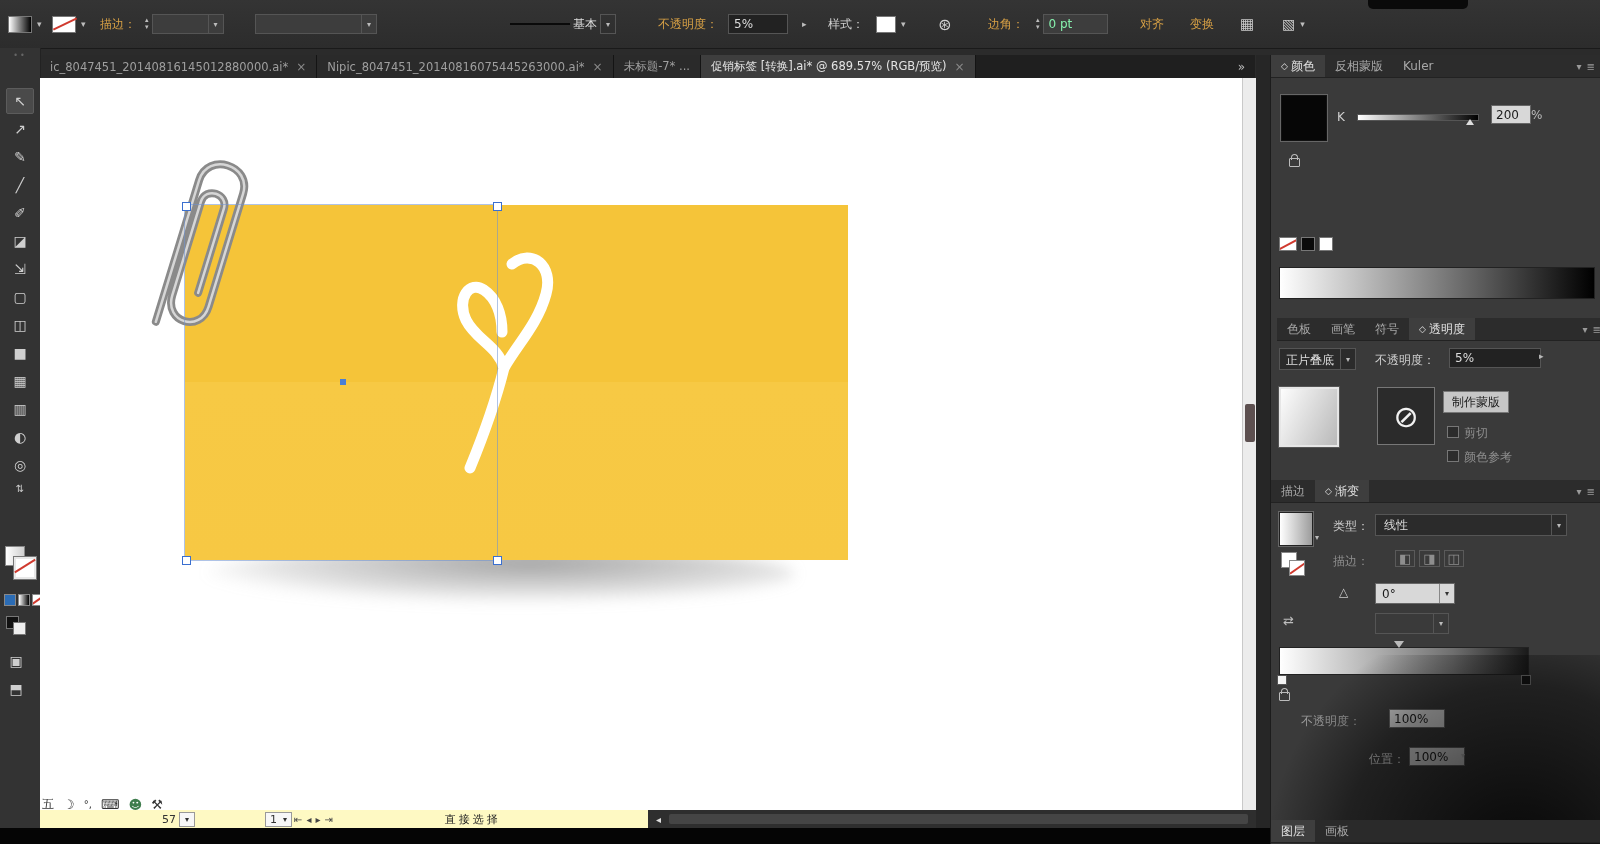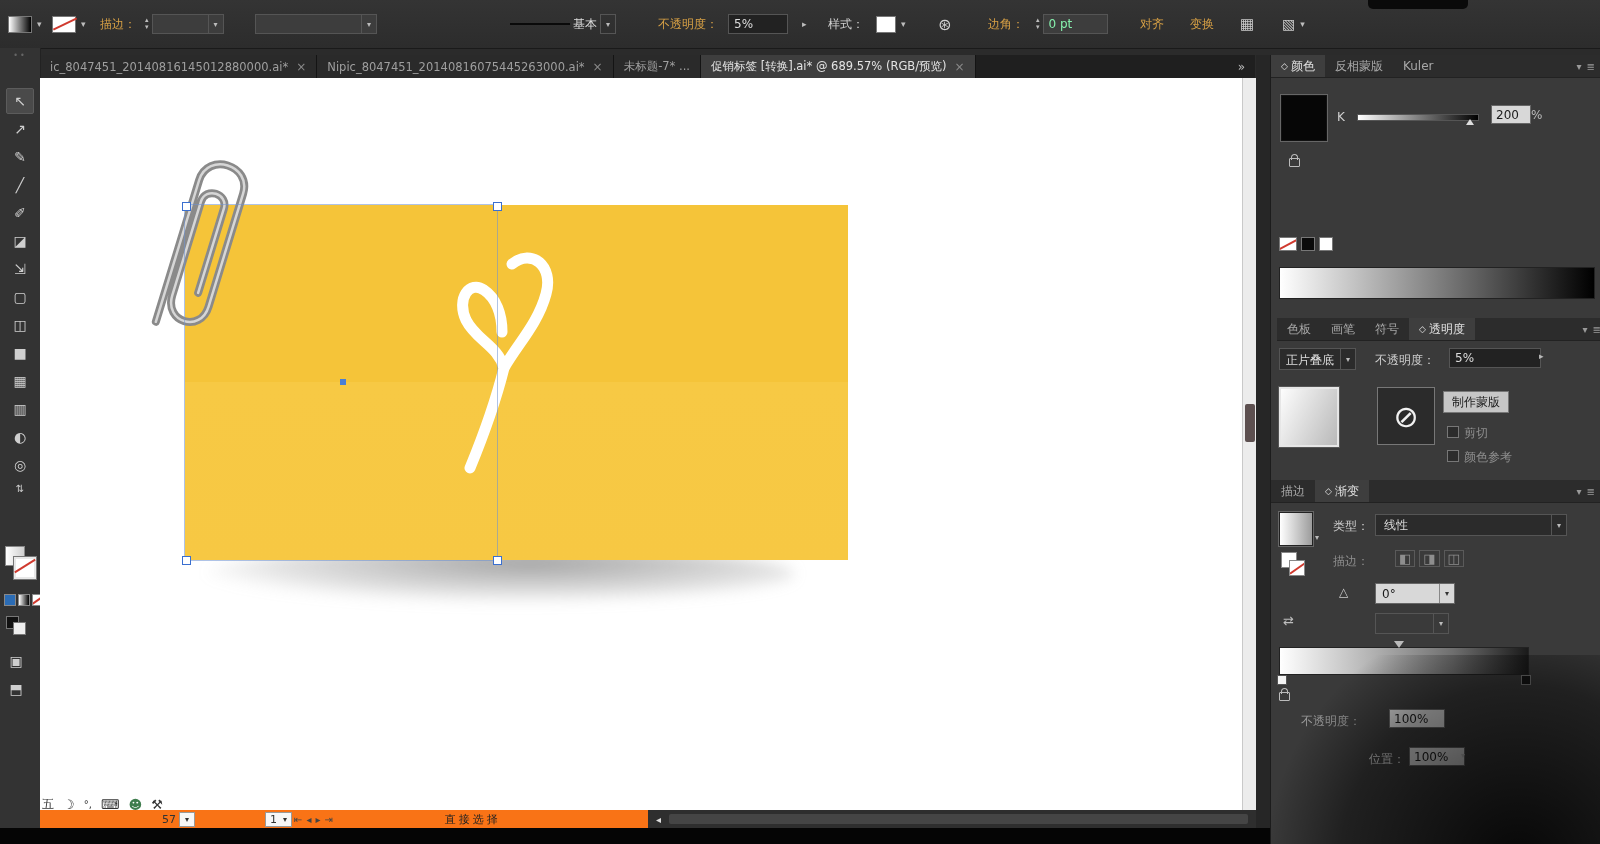--- a/index.html
+++ b/index.html
@@ -27,21 +27,21 @@
   
   .toolcol{left:0;top:48px;width:40px;height:780px;background:#333;border-right:1px solid #222;}
   .tool{width:28px;height:26px;margin:2px auto;display:flex;align-items:center;justify-content:center;color:#cfcfcf;font-size:14px;border-radius:2px;}
   .tool.active{background:#4a4a4a;border:1px solid #5c5c5c;box-sizing:border-box;}
   
   .canvas{left:40px;top:78px;width:1202px;height:732px;background:#fff;overflow:hidden;}
   .vscroll{left:1242px;top:78px;width:14px;height:732px;background:#ececec;border-left:1px solid #c9c9c9;}
   .vthumb{left:2px;top:326px;width:10px;height:38px;background:#5d5050;border-radius:2px;position:absolute;}
   .dockgap{left:1256px;top:55px;width:14px;height:789px;background:#262626;}
   
-  .statusbar{left:40px;top:810px;width:668px;height:18px;background:#f97316;color:#333;display:flex;align-items:center;font-size:11px;}
+  .statusbar{left:40px;top:810px;width:668px;height:18px;background:#fef9c3;color:#333;display:flex;align-items:center;font-size:11px;}
   .scrollzone{left:648px;top:810px;width:608px;height:18px;background:#2e2e2e;display:flex;align-items:center;}
   .bottombar{left:0;top:828px;width:1270px;height:16px;background:#050505;}
   .navbtn{color:#444;margin:0 2px;font-size:10px;}
   
   .rpanel{left:1270px;top:55px;width:330px;height:789px;background:#3a3a3a;border-left:1px solid #1c1c1c;}
   .ptabs{height:22px;background:#2c2c2c;display:flex;align-items:stretch;border-bottom:1px solid #222;}
   .ptab{display:flex;align-items:center;gap:3px;padding:0 10px;color:#a8a8a8;font-size:12px;}
   .ptab.active{background:#3e3e3e;color:#e0e0e0;}
   .pmenu{margin-left:auto;display:flex;align-items:center;gap:5px;padding-right:6px;color:#9a9a9a;font-size:10px;}
   .chk{display:inline-block;width:10px;height:10px;border:1px solid #777;background:#2c2c2c;margin-right:5px;vertical-align:-1px;}
@@ -386,13 +386,21 @@
   <div class="minilock" style="position:absolute;left:8px;top:632px"></div>
 
   <span style="position:absolute;left:30px;top:658px;color:#9a9a9a">不透明度：</span>
   <span class="lfld" style="position:absolute;left:118px;top:654px;width:46px">100%</span>
   <span style="position:absolute;left:98px;top:696px;color:#cfcfcf">位置：</span>
   <span class="lfld" style="position:absolute;left:138px;top:692px;width:46px">100%</span>
   <span style="position:absolute;left:190px;top:696px;font-size:8px;color:#bbb">▾</span>
 
   <div style="position:absolute;left:0;top:600px;width:330px;height:189px;background:radial-gradient(circle at 75% 110%,rgba(0,0,0,.88),rgba(0,0,0,.45) 55%,rgba(0,0,0,0) 78%);pointer-events:none"></div>
 
+  <div class="ptabs" style="position:absolute;left:0;top:765px;width:330px;background:#2a2a2a">
+    <div class="ptab active">
+        <span>图层</span>
+      </div>
+    <div class="ptab">
+        <span>画板</span>
+      </div>
+  </div>
 </div>
 
 </body></html>

